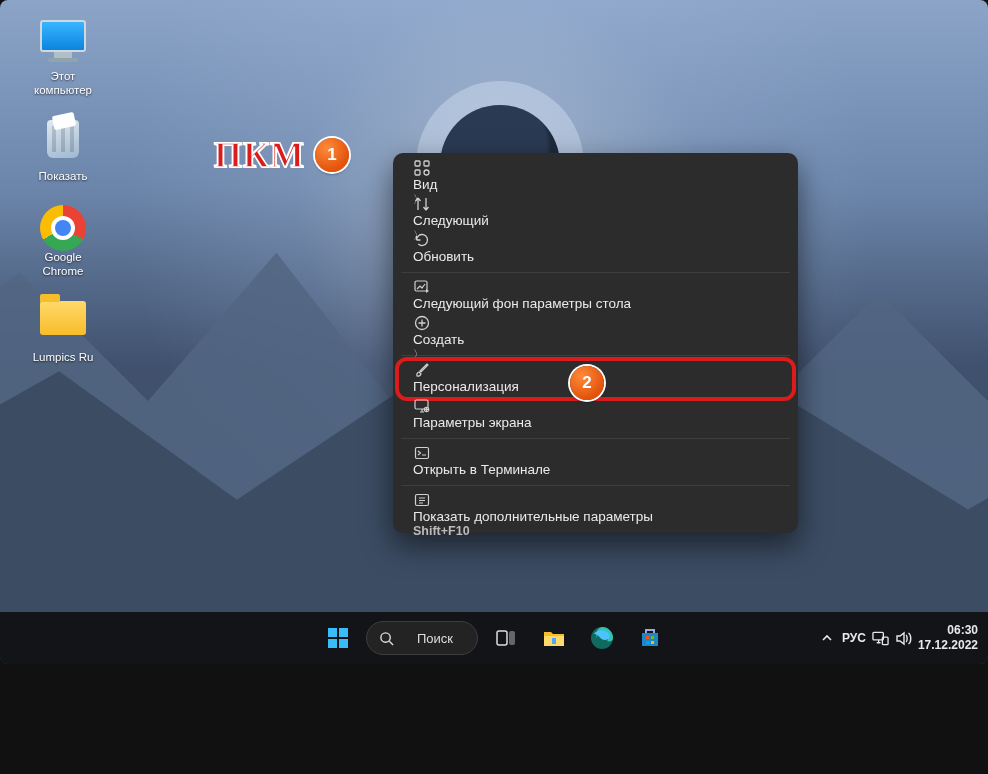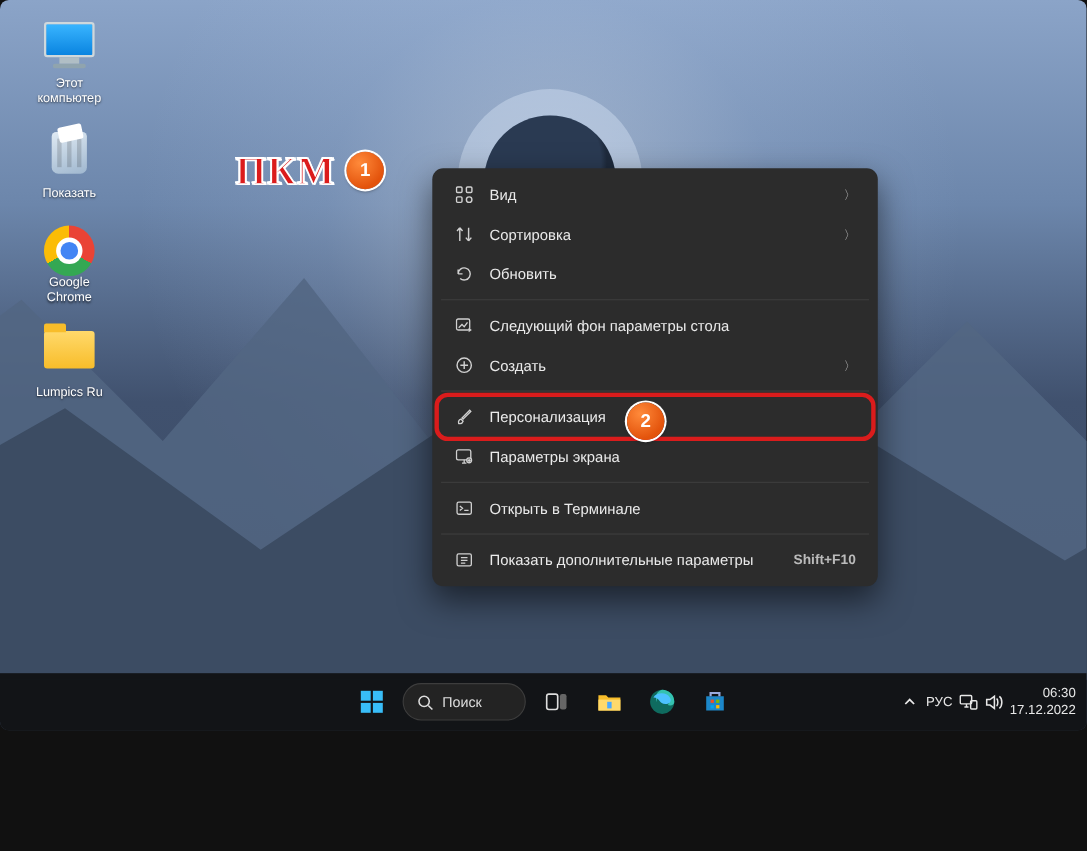--- a/index.html
+++ b/index.html
@@ -49,37 +49,37 @@
   -webkit-text-stroke:1.5px #fff; letter-spacing:1px; text-shadow:1px 1px 0 #fff,-1px -1px 0 #fff; }
 .annum { width:34px; height:34px; border-radius:50%; display:flex; align-items:center; justify-content:center;
   color:#fff; font-weight:700; font-size:17px;
   background:radial-gradient(circle at 35% 30%, #ff8a3a, #e3530c 70%);
   box-shadow:0 0 0 2px #fff, 0 2px 3px rgba(0,0,0,.5); }
 .annum2 { position:absolute; left:570px; top:366px; z-index:20; }
 
 
 .ctx { position:absolute; left:393px; top:153px; width:405px; background:#2c2c2c; border-radius:10px; padding:6px;
   box-shadow:0 12px 30px rgba(0,0,0,.55); color:#eaeaea; font-size:13.5px; }
-.ctx .row { display:flex; align-items:center; height:36px; padding:0 14px; border-radius:5px; position:relative; cursor:default; }
+.ctx .row { display:flex; height:36px; padding:0 14px; border-radius:5px; position:relative; cursor:default;flex-direction:column; }
 .ctx .row .ico { width:18px; height:18px; margin-right:14px; flex:0 0 18px; color:#d0d0d0; display:flex; align-items:center; justify-content:center; }
 .ctx .row .lbl { flex:1; }
 .ctx .row .chev { color:#bbb; font-size:11px; }
 .ctx .row .sc { color:#bbb; font-size:12.5px;font-weight:bold; }
 .ctx .sep { height:1px; background:#3e3e3e; margin:5px 2px; }
 .hlbox { position:absolute; left:-4px; right:-4px; top:-4px; bottom:-4px; border:4px solid #da1c1c; border-radius:12px; pointer-events:none; }
 
 
 .taskbar { position:absolute; left:0; right:0; bottom:0; height:52px; background:rgba(12,12,12,.88);
   display:flex; align-items:center; }
 .taskbar .center { position:absolute; left:50%; transform:translateX(-50%); display:flex; align-items:center; gap:8px; }
 .tb-item { width:40px; height:40px; border-radius:5px; display:flex; align-items:center; justify-content:center; }
 .tb-item svg { display:block; }
-.search { display:flex; align-items:center; gap:8px; background:#232323; border:1px solid #3d3d3d; border-radius:20px; height:34px; padding:0 16px 0 12px; color:#ddd; font-size:13px; min-width:112px; }
+.search { display:flex; align-items:center; gap:23px; background:#232323; border:1px solid #3d3d3d; border-radius:20px; height:34px; padding:0 16px 0 12px; color:#ddd; font-size:13px; min-width:112px; }
 .search .mag { width:15px; height:15px; }
-.tray { position:absolute; right:10px; display:flex; align-items:center; gap:6px; color:#e8e8e8; font-size:12px; }
+.tray { position:absolute; right:10px; display:flex; align-items:center; gap:6px; color:#e8e8e8; font-size:12px;font-weight:bold; }
 .tray .clock { text-align:right; line-height:1.25; }
 .tray .ico { width:17px; height:17px; display:flex; align-items:center; justify-content:center; }
 </style>
 </head>
 <body>
 
 <div class="screen">
   <div class="moon"></div>
   <div class="mountain">
     <svg viewBox="0 0 1200 480" preserveAspectRatio="none">
@@ -140,21 +140,21 @@
       </span>
       <span class="lbl">Вид</span>
       <span class="chev">〉</span>
     </div>
     <div class="row">
       <span class="ico">
         <svg width="16" height="16" viewBox="0 0 16 16" fill="none" stroke="currentColor" stroke-width="1.3">
             <path d="M4 2v12M4 2l-2.5 3M4 2l2.5 3M12 14V2M12 14l-2.5-3M12 14l2.5-3"></path>
           </svg>
       </span>
-      <span class="lbl">Сортировка</span>
+      <span class="lbl">Следующий</span>
       <span class="chev">〉</span>
     </div>
     <div class="row">
       <span class="ico">
         <svg width="16" height="16" viewBox="0 0 16 16" fill="none" stroke="currentColor" stroke-width="1.3">
             <path d="M2.5 8a5.5 5.5 0 1 1 1.8 4.1M2.5 8V4M2.5 8h4"></path>
           </svg>
       </span>
       <span class="lbl">Обновить</span>
     </div>

